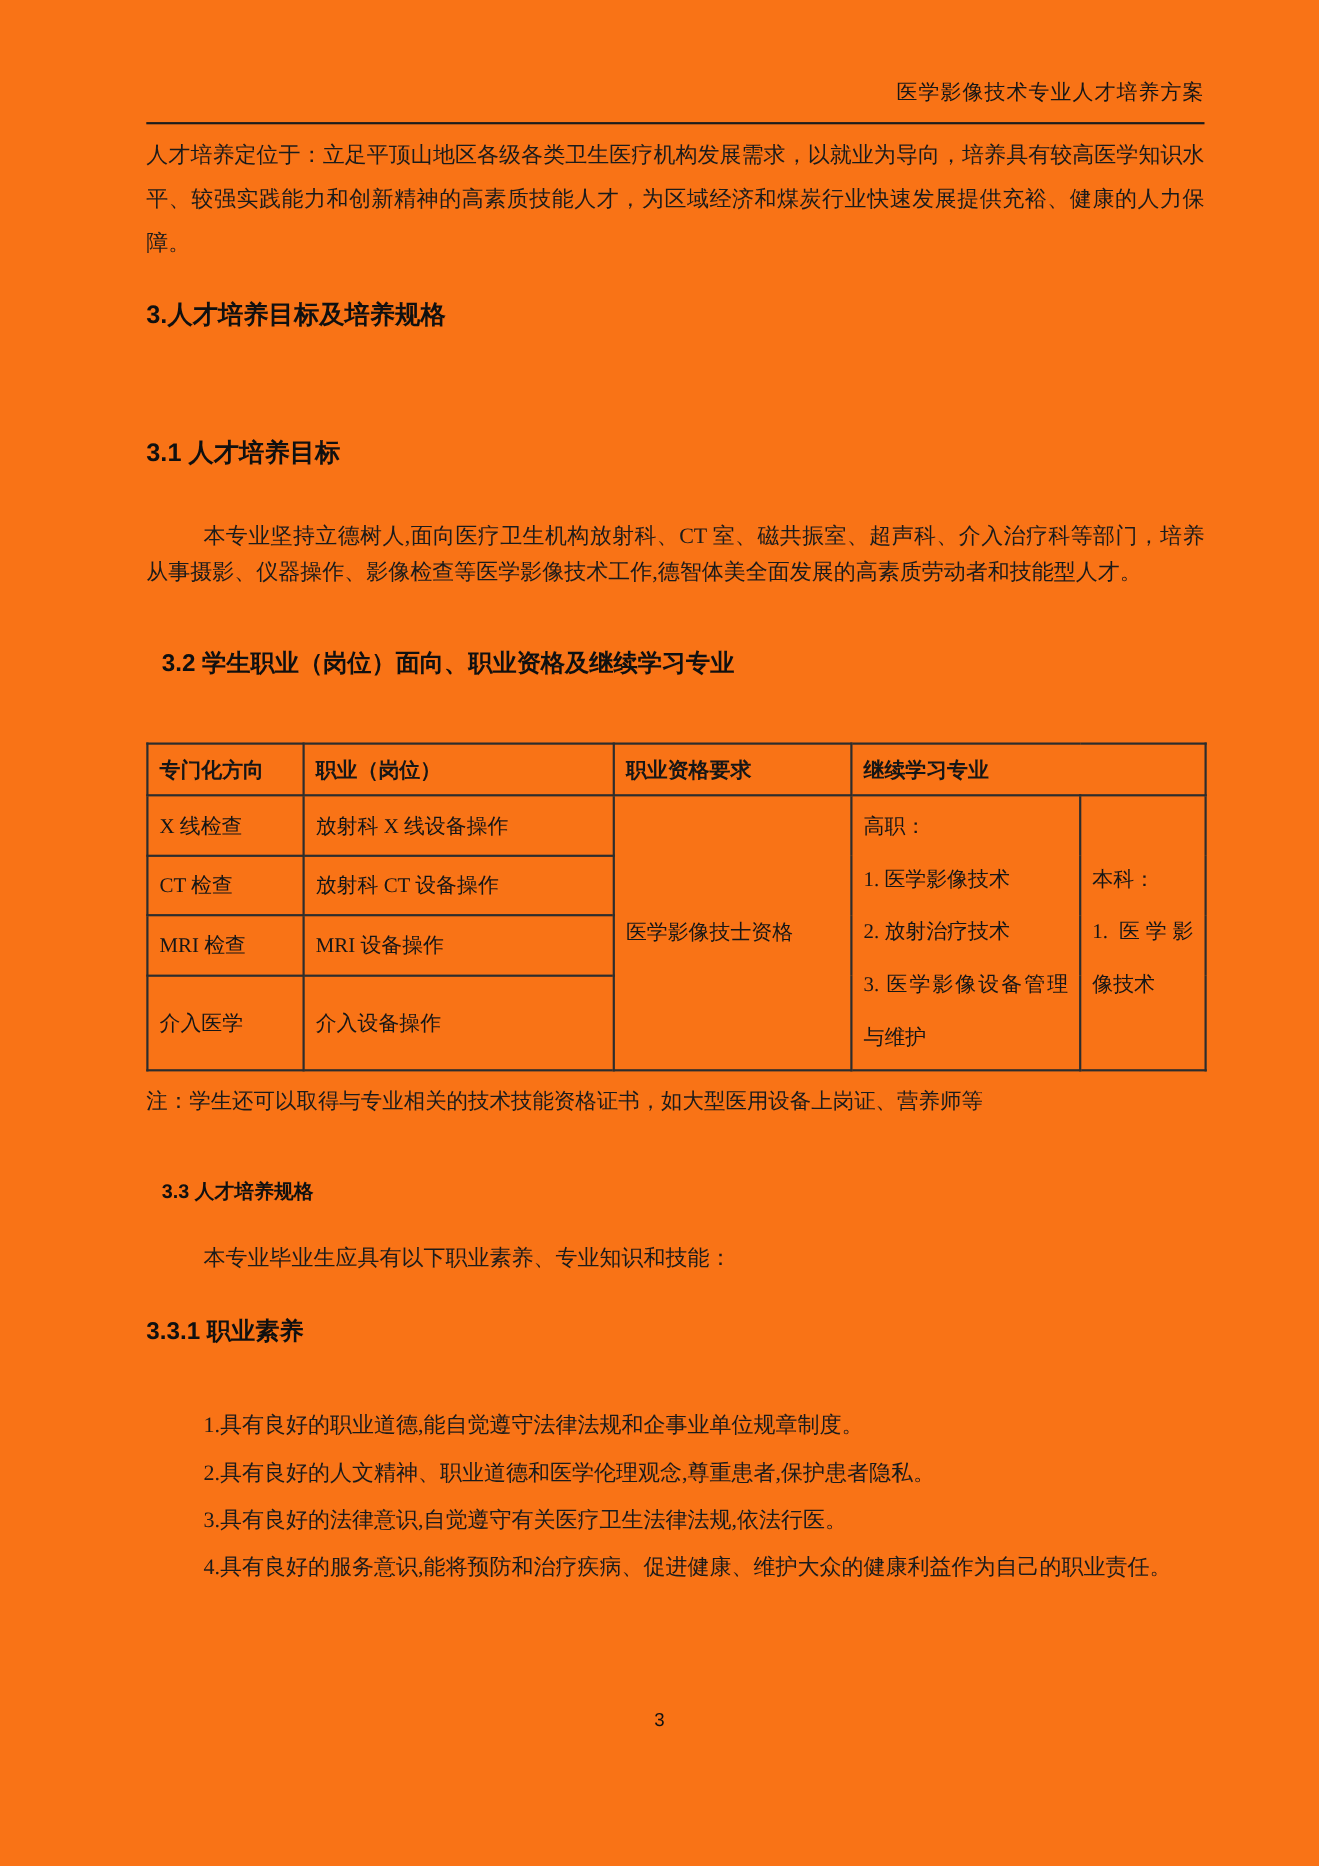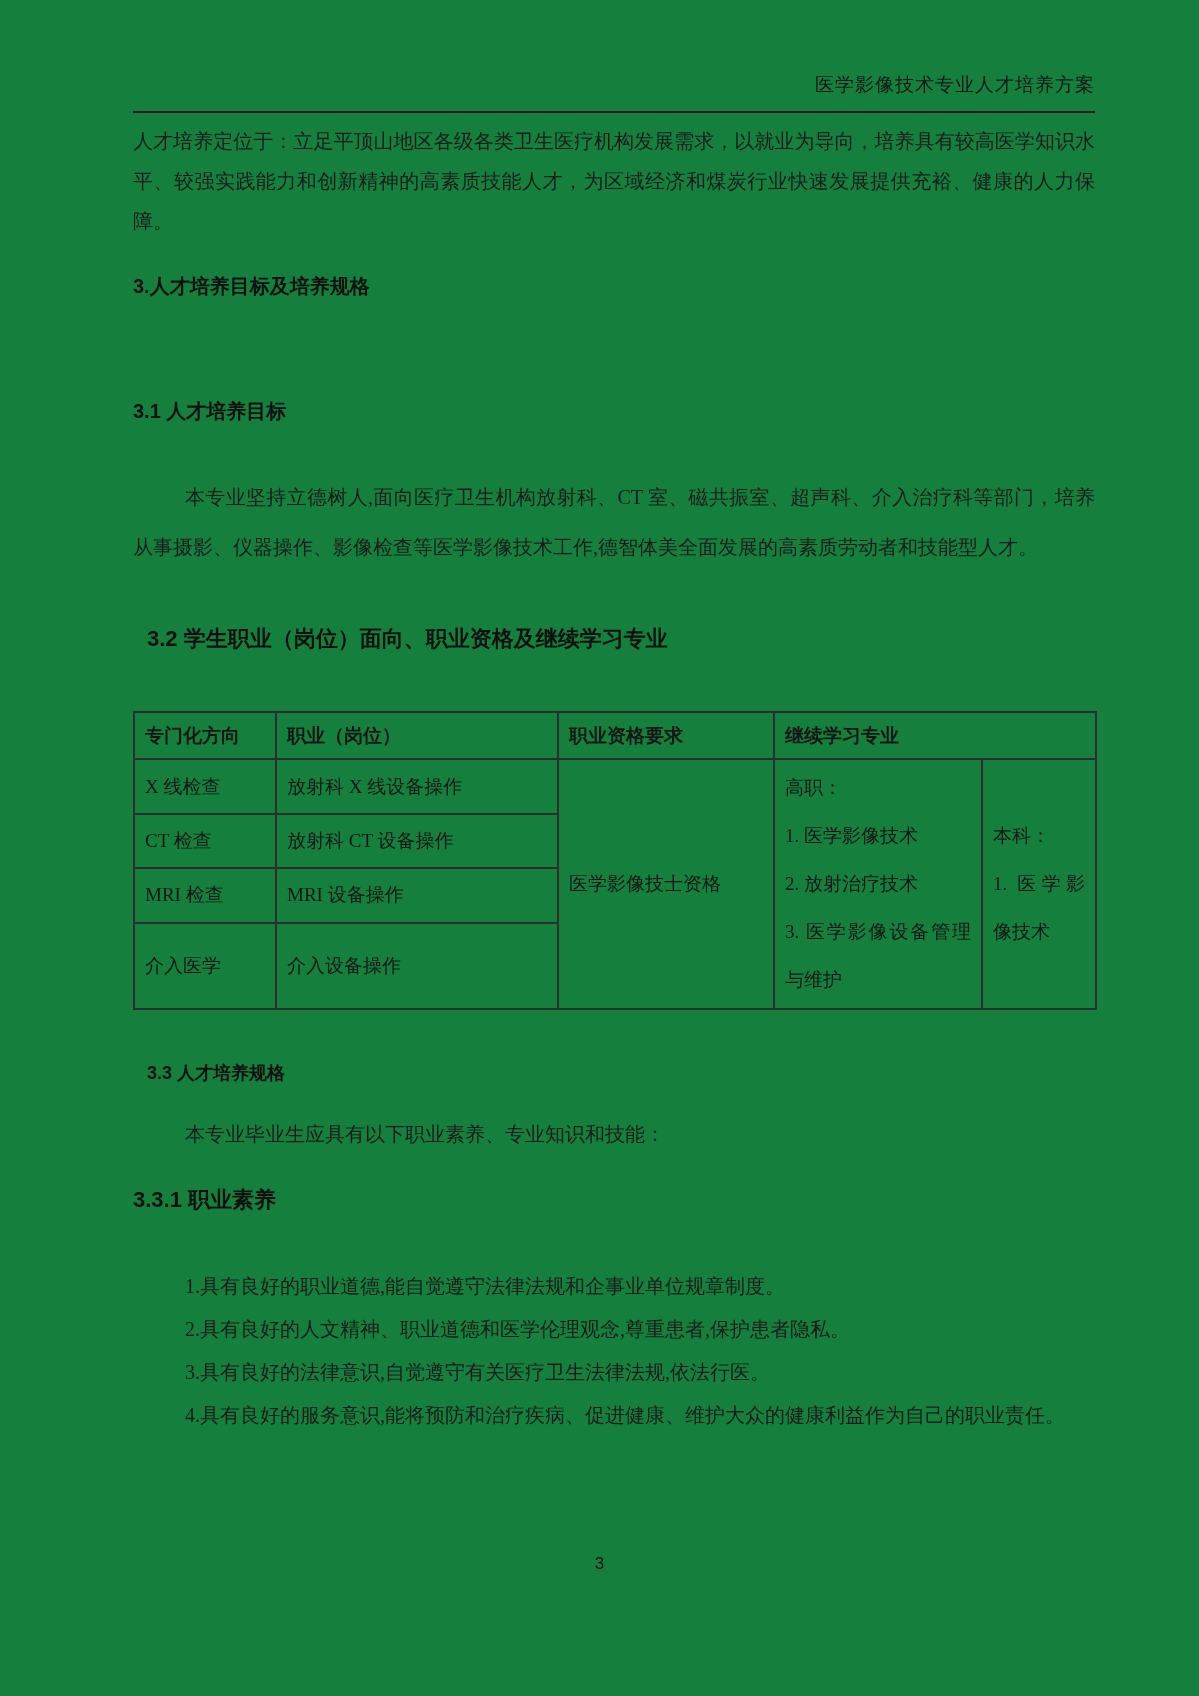--- a/index.html
+++ b/index.html
@@ -1,42 +1,42 @@
 <!DOCTYPE html>
 <html lang="zh"><head>
 <meta charset="utf-8">
 <style>
   * { margin:0; padding:0; box-sizing:border-box; }
   html,body { background:#ffffff; }
   .page {
     width:1199px; height:1696px; position:relative;
-    background:#15803d; color:#161616; overflow:hidden;
+    background:#f97316; color:#161616; overflow:hidden;
     font-family:"Liberation Serif","DejaVu Serif",serif;
   }
   .content { padding:72px 104px 0 133px; }
 
   .doc-header {
     text-align:right; font-size:19px; line-height:26px;
     letter-spacing:1px; padding-bottom:13px;
     border-bottom:2px solid #1c1c1c;
   }
 
   .hd {
     font-family:"Liberation Sans","DejaVu Sans",sans-serif;
-    font-weight:bold; font-size:20px; line-height:30px; color:#101010;
+    font-weight:bold; font-size:23px; line-height:30px; color:#101010;
   }
   .h-main { margin-top:30px; }
   .h-31   { margin-top:95px; }
   .h-32   { margin-top:52px; padding-left:14px; font-size:22px; }
   .h-33   { margin-top:48px; padding-left:14px; font-size:18px; }
   .h-331  { margin-top:33px; font-size:22px; }
 
   .para { font-size:20px; text-align:justify; color:#1b1b1b; }
   .p-intro { margin-top:8px; line-height:40px; }
-  .p-31 { margin-top:46px; line-height:50px; text-indent:2.6em; }
+  .p-31 { margin-top:46px; line-height:32px; text-indent:2.6em; }
   .p-33 { margin-top:28px; line-height:36px; text-indent:2.6em; }
 
   table.career {
     margin-top:57px; width:962px; border-collapse:collapse;
     font-size:19px; color:#161616; table-layout:fixed;
   }
   table.career th, table.career td {
     border:2px solid #2d2d2d; padding:4px 10px; vertical-align:middle;
     overflow:hidden;
   }
@@ -117,20 +117,21 @@
         <td>MRI 检查</td>
         <td>MRI 设备操作</td>
       </tr>
       <tr class="r4">
         <td>介入医学</td>
         <td>介入设备操作</td>
       </tr>
     </tbody>
       </table>
 
+    <p class="note">注：学生还可以取得与专业相关的技术技能资格证书，如大型医用设备上岗证、营养师等</p>
 
     <h2 class="hd h-33">3.3 人才培养规格</h2>
 
     <p class="para p-33">本专业毕业生应具有以下职业素养、专业知识和技能：</p>
 
     <h2 class="hd h-331">3.3.1 职业素养</h2>
 
     <div class="list">
       <p>1.具有良好的职业道德,能自觉遵守法律法规和企事业单位规章制度。</p>
       <p>2.具有良好的人文精神、职业道德和医学伦理观念,尊重患者,保护患者隐私。</p>

